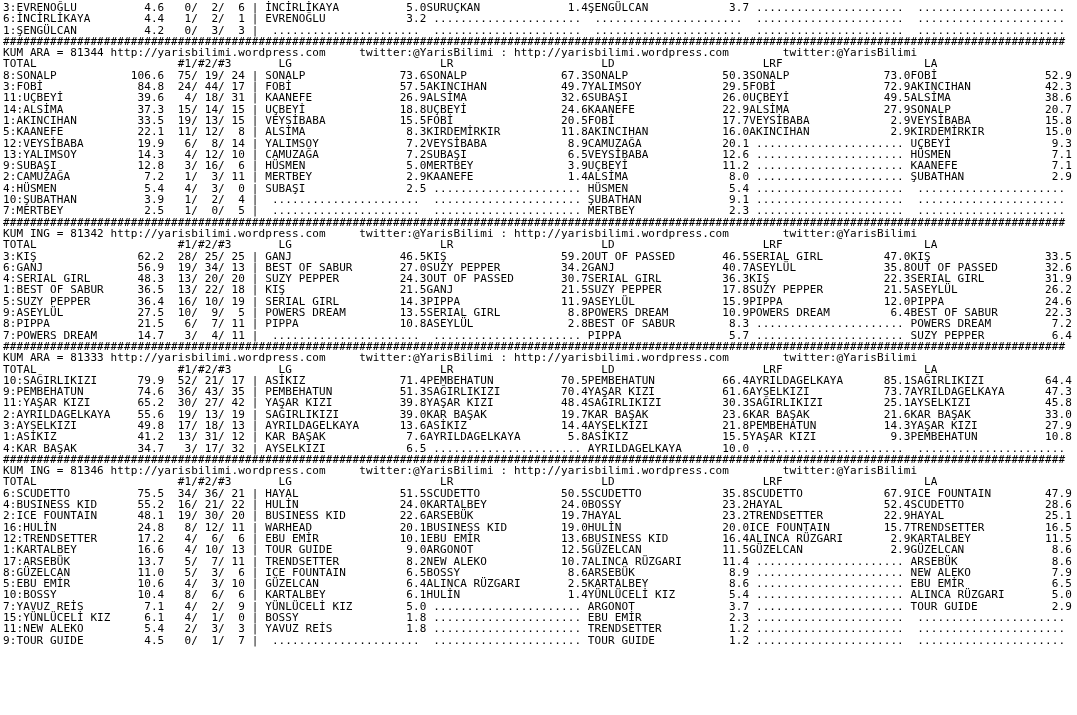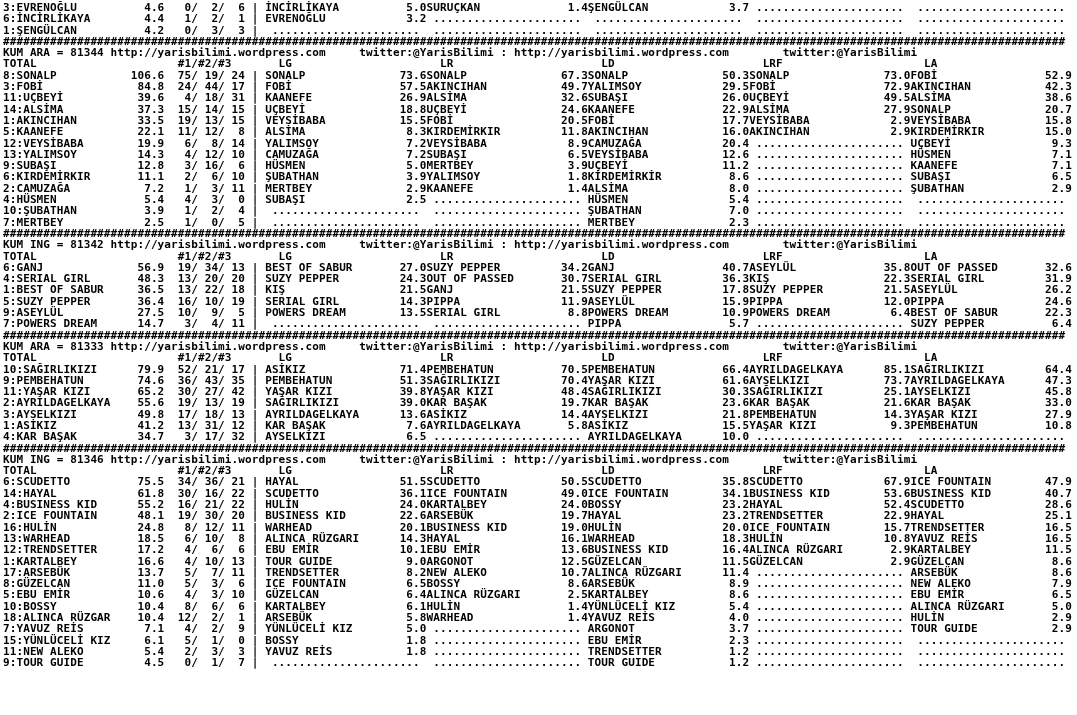--- a/index.html
+++ b/index.html
@@ -8,21 +8,21 @@
     background: #ffffff;
   }
   body {
     width: 1077px;
     height: 715px;
     overflow: hidden;
   }
   #report {
     padding: 2px 0 16px 3px;
     font-family: "DejaVu Sans Mono", "Liberation Mono", monospace;
-    font-weight: bold;
+    font-weight: normal;
     font-size: 11px;
     color: #000000;
   }
   .line {
     white-space: pre;
     line-height: 11.3px;
     height: 11.3px;
     letter-spacing: 0.1px;
   }
 </style>
@@ -35,60 +35,58 @@
     <div class="line">1:ŞENGÜLCAN          4.2   0/  3/  3 |  ......................  ......................  ......................  ......................  ...................... </div>
     <div class="line">##############################################################################################################################################################</div>
     <div class="line">KUM ARA = 81344 http://yarisbilimi.wordpress.com     twitter:@YarisBilimi : http://yarisbilimi.wordpress.com        twitter:@YarisBilimi</div>
     <div class="line">TOTAL                     #1/#2/#3       LG                      LR                      LD                      LRF                     LA</div>
     <div class="line">8:SONALP           106.6  75/ 19/ 24 | SONALP              73.6SONALP              67.3SONALP              50.3SONALP              73.0FOBİ                52.9</div>
     <div class="line">3:FOBİ              84.8  24/ 44/ 17 | FOBİ                57.5AKINCIHAN           49.7YALIMSOY            29.5FOBİ                72.9AKINCIHAN           42.3</div>
     <div class="line">11:UÇBEYİ           39.6   4/ 18/ 31 | KAANEFE             26.9ALSİMA              32.6SUBAŞI              26.0UÇBEYİ              49.5ALSİMA              38.6</div>
     <div class="line">14:ALSİMA           37.3  15/ 14/ 15 | UÇBEYİ              18.8UÇBEYİ              24.6KAANEFE             22.9ALSİMA              27.9SONALP              20.7</div>
     <div class="line">1:AKINCIHAN         33.5  19/ 13/ 15 | VEYSİBABA           15.5FOBİ                20.5FOBİ                17.7VEYSİBABA            2.9VEYSİBABA           15.8</div>
     <div class="line">5:KAANEFE           22.1  11/ 12/  8 | ALSİMA               8.3KIRDEMİRKIR         11.8AKINCIHAN           16.0AKINCIHAN            2.9KIRDEMİRKIR         15.0</div>
-    <div class="line">12:VEYSİBABA        19.9   6/  8/ 14 | YALIMSOY             7.2VEYSİBABA            8.9CAMUZAĞA            20.4 ...................... UÇBEYİ               9.3</div>
+    <div class="line">12:VEYSİBABA        19.9   6/  8/ 14 | YALIMSOY             7.2VEYSİBABA            8.9CAMUZAĞA            20.1 ...................... UÇBEYİ               9.3</div>
     <div class="line">13:YALIMSOY         14.3   4/ 12/ 10 | CAMUZAĞA             7.2SUBAŞI               6.5VEYSİBABA           12.6 ...................... HÜSMEN               7.1</div>
     <div class="line">9:SUBAŞI            12.8   3/ 16/  6 | HÜSMEN               5.0MERTBEY              3.9UÇBEYİ              11.2 ...................... KAANEFE              7.1</div>
-    <div class="line">6:KIRDEMİRKIR       11.1   2/  6/ 10 | ŞUBATHAN             3.9YALIMSOY             1.8KİRDEMİRKİR          8.6 ...................... SUBAŞI               6.5</div>
     <div class="line">2:CAMUZAĞA           7.2   1/  3/ 11 | MERTBEY              2.9KAANEFE              1.4ALSİMA               8.0 ...................... ŞUBATHAN             2.9</div>
     <div class="line">4:HÜSMEN             5.4   4/  3/  0 | SUBAŞI               2.5 ...................... HÜSMEN               5.4 ......................  ...................... </div>
-    <div class="line">10:ŞUBATHAN          3.9   1/  2/  4 |  ......................  ...................... ŞUBATHAN             7.0 ......................  ...................... </div>
+    <div class="line">10:ŞUBATHAN          3.9   1/  2/  4 |  ......................  ...................... ŞUBATHAN             9.1 ......................  ...................... </div>
     <div class="line">7:MERTBEY            2.5   1/  0/  5 |  ......................  ...................... MERTBEY              2.3 ......................  ...................... </div>
     <div class="line">##############################################################################################################################################################</div>
     <div class="line">KUM ING = 81342 http://yarisbilimi.wordpress.com     twitter:@YarisBilimi : http://yarisbilimi.wordpress.com        twitter:@YarisBilimi</div>
     <div class="line">TOTAL                     #1/#2/#3       LG                      LR                      LD                      LRF                     LA</div>
+    <div class="line">3:KIŞ               62.2  28/ 25/ 25 | GANJ                46.5KIŞ                 59.2OUT OF PASSED       46.5SERIAL GIRL         47.0KIŞ                 33.5</div>
     <div class="line">6:GANJ              56.9  19/ 34/ 13 | BEST OF SABUR       27.0SUZY PEPPER         34.2GANJ                40.7ASEYLÜL             35.8OUT OF PASSED       32.6</div>
     <div class="line">4:SERIAL GIRL       48.3  13/ 20/ 20 | SUZY PEPPER         24.3OUT OF PASSED       30.7SERIAL GIRL         36.3KIŞ                 22.3SERIAL GIRL         31.9</div>
     <div class="line">1:BEST OF SABUR     36.5  13/ 22/ 18 | KIŞ                 21.5GANJ                21.5SUZY PEPPER         17.8SUZY PEPPER         21.5ASEYLÜL             26.2</div>
     <div class="line">5:SUZY PEPPER       36.4  16/ 10/ 19 | SERIAL GIRL         14.3PIPPA               11.9ASEYLÜL             15.9PIPPA               12.0PIPPA               24.6</div>
     <div class="line">9:ASEYLÜL           27.5  10/  9/  5 | POWERS DREAM        13.5SERIAL GIRL          8.8POWERS DREAM        10.9POWERS DREAM         6.4BEST OF SABUR       22.3</div>
+    <div class="line">8:PIPPA             21.5   6/  7/ 11 | PIPPA               10.8ASEYLÜL              2.8BEST OF SABUR        8.3 ...................... POWERS DREAM         7.2</div>
     <div class="line">7:POWERS DREAM      14.7   3/  4/ 11 |  ......................  ...................... PIPPA                5.7 ...................... SUZY PEPPER          6.4</div>
     <div class="line">##############################################################################################################################################################</div>
     <div class="line">KUM ARA = 81333 http://yarisbilimi.wordpress.com     twitter:@YarisBilimi : http://yarisbilimi.wordpress.com        twitter:@YarisBilimi</div>
     <div class="line">TOTAL                     #1/#2/#3       LG                      LR                      LD                      LRF                     LA</div>
     <div class="line">10:SAĞIRLIKIZI      79.9  52/ 21/ 17 | ASİKIZ              71.4PEMBEHATUN          70.5PEMBEHATUN          66.4AYRILDAGELKAYA      85.1SAĞIRLIKIZI         64.4</div>
     <div class="line">9:PEMBEHATUN        74.6  36/ 43/ 35 | PEMBEHATUN          51.3SAĞIRLIKIZI         70.4YAŞAR KIZI          61.6AYSELKIZI           73.7AYRILDAGELKAYA      47.3</div>
     <div class="line">11:YAŞAR KIZI       65.2  30/ 27/ 42 | YAŞAR KIZI          39.8YAŞAR KIZI          48.4SAĞIRLIKIZI         30.3SAĞIRLIKIZI         25.1AYSELKIZI           45.8</div>
     <div class="line">2:AYRILDAGELKAYA    55.6  19/ 13/ 19 | SAĞIRLIKIZI         39.0KAR BAŞAK           19.7KAR BAŞAK           23.6KAR BAŞAK           21.6KAR BAŞAK           33.0</div>
     <div class="line">3:AYSELKIZI         49.8  17/ 18/ 13 | AYRILDAGELKAYA      13.6ASİKIZ              14.4AYSELKIZI           21.8PEMBEHATUN          14.3YAŞAR KIZI          27.9</div>
     <div class="line">1:ASİKIZ            41.2  13/ 31/ 12 | KAR BAŞAK            7.6AYRILDAGELKAYA       5.8ASİKIZ              15.5YAŞAR KIZI           9.3PEMBEHATUN          10.8</div>
     <div class="line">4:KAR BAŞAK         34.7   3/ 17/ 32 | AYSELKIZI            6.5 ...................... AYRILDAGELKAYA      10.0 ......................  ...................... </div>
     <div class="line">##############################################################################################################################################################</div>
     <div class="line">KUM ING = 81346 http://yarisbilimi.wordpress.com     twitter:@YarisBilimi : http://yarisbilimi.wordpress.com        twitter:@YarisBilimi</div>
     <div class="line">TOTAL                     #1/#2/#3       LG                      LR                      LD                      LRF                     LA</div>
     <div class="line">6:SCUDETTO          75.5  34/ 36/ 21 | HAYAL               51.5SCUDETTO            50.5SCUDETTO            35.8SCUDETTO            67.9ICE FOUNTAIN        47.9</div>
-    <div class="line">14:HAYAL            61.8  30/ 16/ 22 | SCUDETTO            36.1ICE FOUNTAIN        49.0ICE FOUNTAIN        34.1BUSINESS KID        53.6BUSINESS KID        40.7</div>
     <div class="line">4:BUSINESS KID      55.2  16/ 21/ 22 | HULİN               24.0KARTALBEY           24.0BOSSY               23.2HAYAL               52.4SCUDETTO            28.6</div>
     <div class="line">2:ICE FOUNTAIN      48.1  19/ 30/ 20 | BUSINESS KID        22.6ARSEBÜK             19.7HAYAL               23.2TRENDSETTER         22.9HAYAL               25.1</div>
     <div class="line">16:HULİN            24.8   8/ 12/ 11 | WARHEAD             20.1BUSINESS KID        19.0HULİN               20.0ICE FOUNTAIN        15.7TRENDSETTER         16.5</div>
-    <div class="line">13:WARHEAD          18.5   6/ 10/  8 | ALINCA RÜZGARI      14.3HAYAL               16.1WARHEAD             18.3HULİN               10.8YAVUZ REİS          16.5</div>
     <div class="line">12:TRENDSETTER      17.2   4/  6/  6 | EBU EMİR            10.1EBU EMİR            13.6BUSINESS KID        16.4ALINCA RÜZGARI       2.9KARTALBEY           11.5</div>
     <div class="line">1:KARTALBEY         16.6   4/ 10/ 13 | TOUR GUIDE           9.0ARGONOT             12.5GÜZELCAN            11.5GÜZELCAN             2.9GÜZELCAN             8.6</div>
     <div class="line">17:ARSEBÜK          13.7   5/  7/ 11 | TRENDSETTER          8.2NEW ALEKO           10.7ALINCA RÜZGARI      11.4 ...................... ARSEBÜK              8.6</div>
     <div class="line">8:GÜZELCAN          11.0   5/  3/  6 | ICE FOUNTAIN         6.5BOSSY                8.6ARSEBÜK              8.9 ...................... NEW ALEKO            7.9</div>
     <div class="line">5:EBU EMİR          10.6   4/  3/ 10 | GÜZELCAN             6.4ALINCA RÜZGARI       2.5KARTALBEY            8.6 ...................... EBU EMİR             6.5</div>
     <div class="line">10:BOSSY            10.4   8/  6/  6 | KARTALBEY            6.1HULİN                1.4YÜNLÜCELİ KIZ        5.4 ...................... ALINCA RÜZGARI       5.0</div>
-    <div class="line">18:ALINCA RÜZGAR    10.4  12/  2/  1 | ARSEBÜK              5.8WARHEAD              1.4YAVUZ REİS           4.0 ...................... HULİN                2.9</div>
     <div class="line">7:YAVUZ REİS         7.1   4/  2/  9 | YÜNLÜCELİ KIZ        5.0 ...................... ARGONOT              3.7 ...................... TOUR GUIDE           2.9</div>
-    <div class="line">15:YÜNLÜCELİ KIZ     6.1   5/  1/  0 | BOSSY                1.8 ...................... EBU EMİR             2.3 ......................  ...................... </div>
+    <div class="line">15:YÜNLÜCELİ KIZ     6.1   4/  1/  0 | BOSSY                1.8 ...................... EBU EMİR             2.3 ......................  ...................... </div>
     <div class="line">11:NEW ALEKO         5.4   2/  3/  3 | YAVUZ REİS           1.8 ...................... TRENDSETTER          1.2 ......................  ...................... </div>
     <div class="line">9:TOUR GUIDE         4.5   0/  1/  7 |  ......................  ...................... TOUR GUIDE           1.2 ......................  ...................... </div>
   </div>
 
 </body></html>

